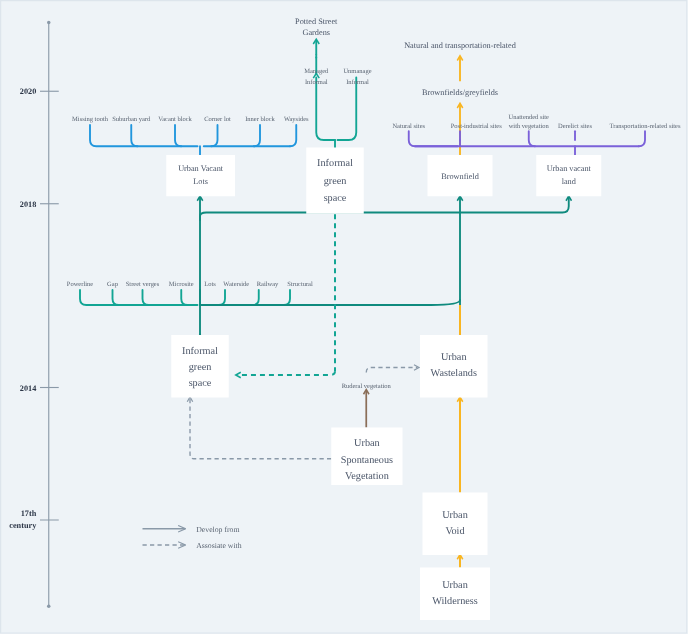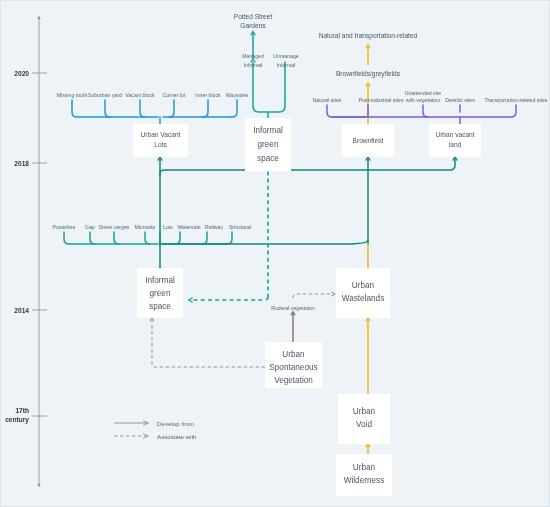--- a/index.html
+++ b/index.html
@@ -3,21 +3,21 @@
 <meta charset="utf-8">
 <style>
   html,body{margin:0;padding:0;}
   body{
     width:550px;height:507px;
     background:#eef3f7;
     font-family:"Liberation Sans", sans-serif;
     color:#4a5568;
     overflow:hidden;
   }
-  #stage{position:relative;width:550px;height:358px;}
+  #stage{position:relative;width:550px;height:358px;font-family:Liberation Serif, serif;}
   svg{display:block;}
   .lbl{font-size:5.2px;fill:#5a6472;text-anchor:middle;}
   .lbl-mid{font-size:6.6px;fill:#4a5568;text-anchor:middle;}
   .box-txt{font-size:8.2px;fill:#4a5568;text-anchor:middle;}
   .box-txt-sm{font-size:6.6px;fill:#4a5568;text-anchor:middle;}
   .axis-txt{font-size:6.6px;fill:#2d3748;font-weight:bold;text-anchor:end;}
   .leg-txt{font-size:6.2px;fill:#5a6472;text-anchor:start;}
   .boxrect{fill:#ffffff;}
 </style>
 </head>

